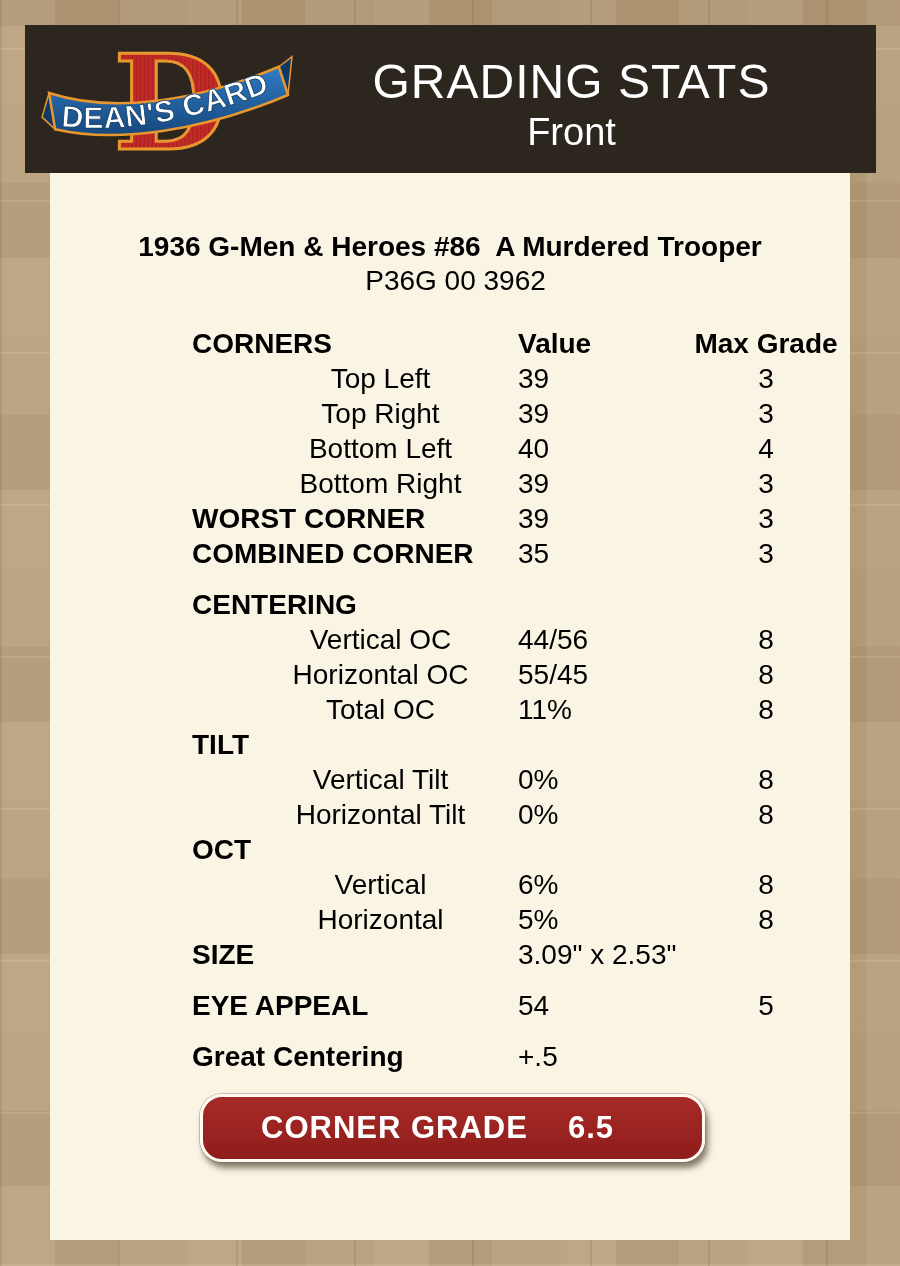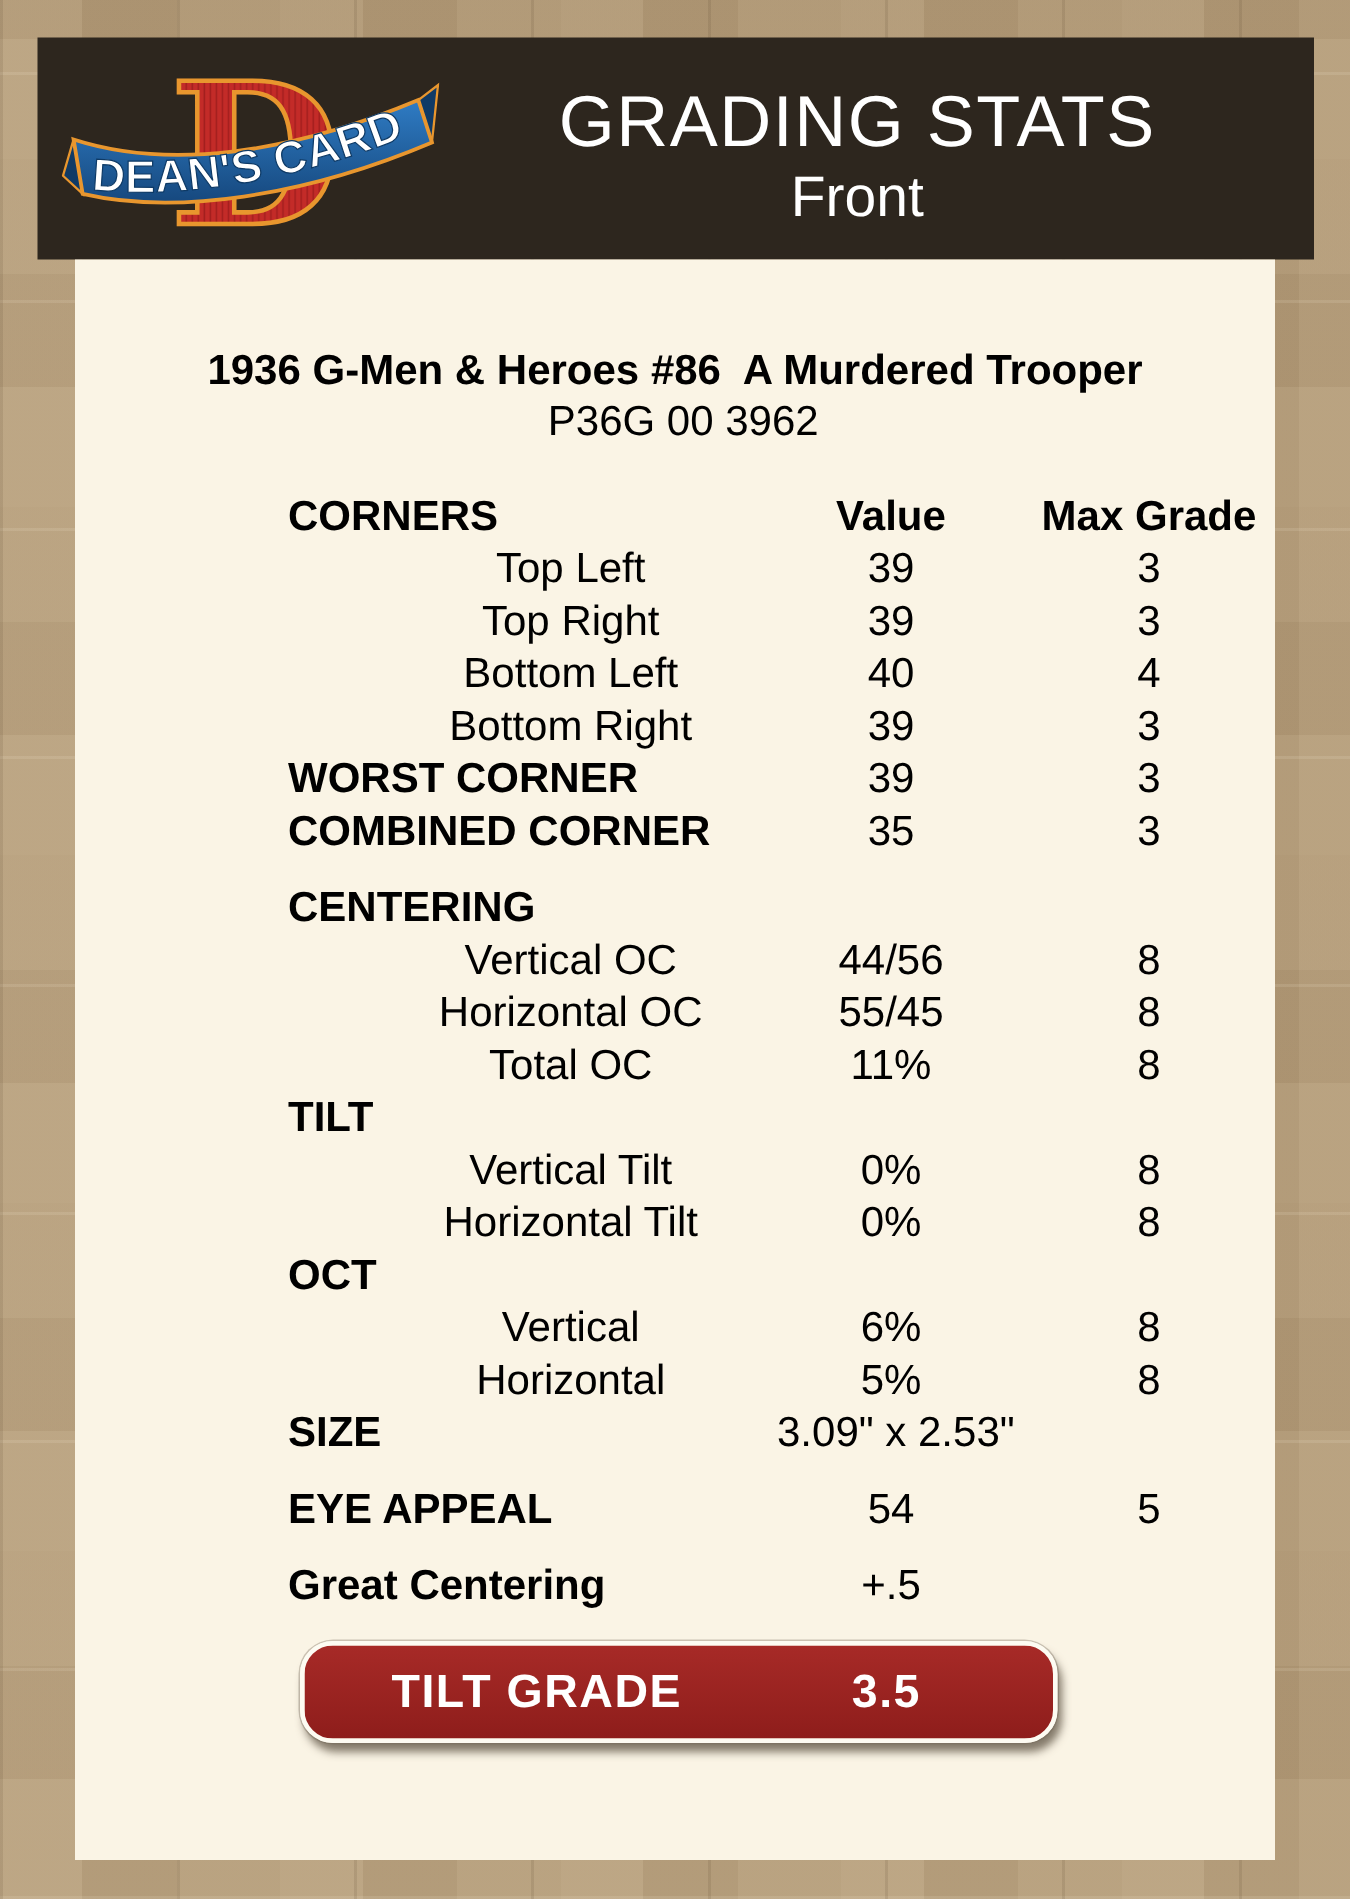--- a/index.html
+++ b/index.html
@@ -42,21 +42,21 @@
     background:#faf4e5;
   }
   .card-title  { margin-top:57px; text-align:center; font-weight:bold; font-size:28px; line-height:34px; white-space:pre-wrap; }
   .card-serial { text-align:center; font-size:28px; line-height:34px;padding-left:11px; }
 
   
   .gtable { margin-top:28px; }
   .row { display:flex; align-items:center; height:35px; font-size:28px;padding-left:40px; }
   .cell-label { width:326px; margin-left:102px; white-space:nowrap; box-sizing:border-box; }
   .row.item .cell-label { padding-left:51px;text-align:center; }
-  .cell-value { width:152px; text-align:center; white-space:nowrap; }
+  .cell-value { width:152px; text-align:left; white-space:nowrap; }
   .cell-max   { width:148px; margin-left:22px; text-align:center; white-space:nowrap; }
   .row.header .cell-label, .row.header .cell-value, .row.header .cell-max,
   .row.section .cell-label, .row.total .cell-label { font-weight:bold; }
   .spacer { height:16px; }
 
   
   .final-btn {
     position:absolute; left:150px; top:921px;
     width:505px; height:68px; box-sizing:border-box;
     background:linear-gradient(#a72a27, #8e1d1b);
@@ -209,16 +209,16 @@
         <div class="spacer"></div>
         <div class="row total">
           <div class="cell-label">Great Centering</div>
           <div class="cell-value">+.5</div>
           <div class="cell-max"></div>
         </div>
       </div>
   </div>
 
   <div class="final-btn">
-    <span>TILT GRADE</span>
-    <span>3.5</span>
+    <span>CORNER GRADE</span>
+    <span>6.5</span>
   </div>
 </main>
 
 </body></html>

